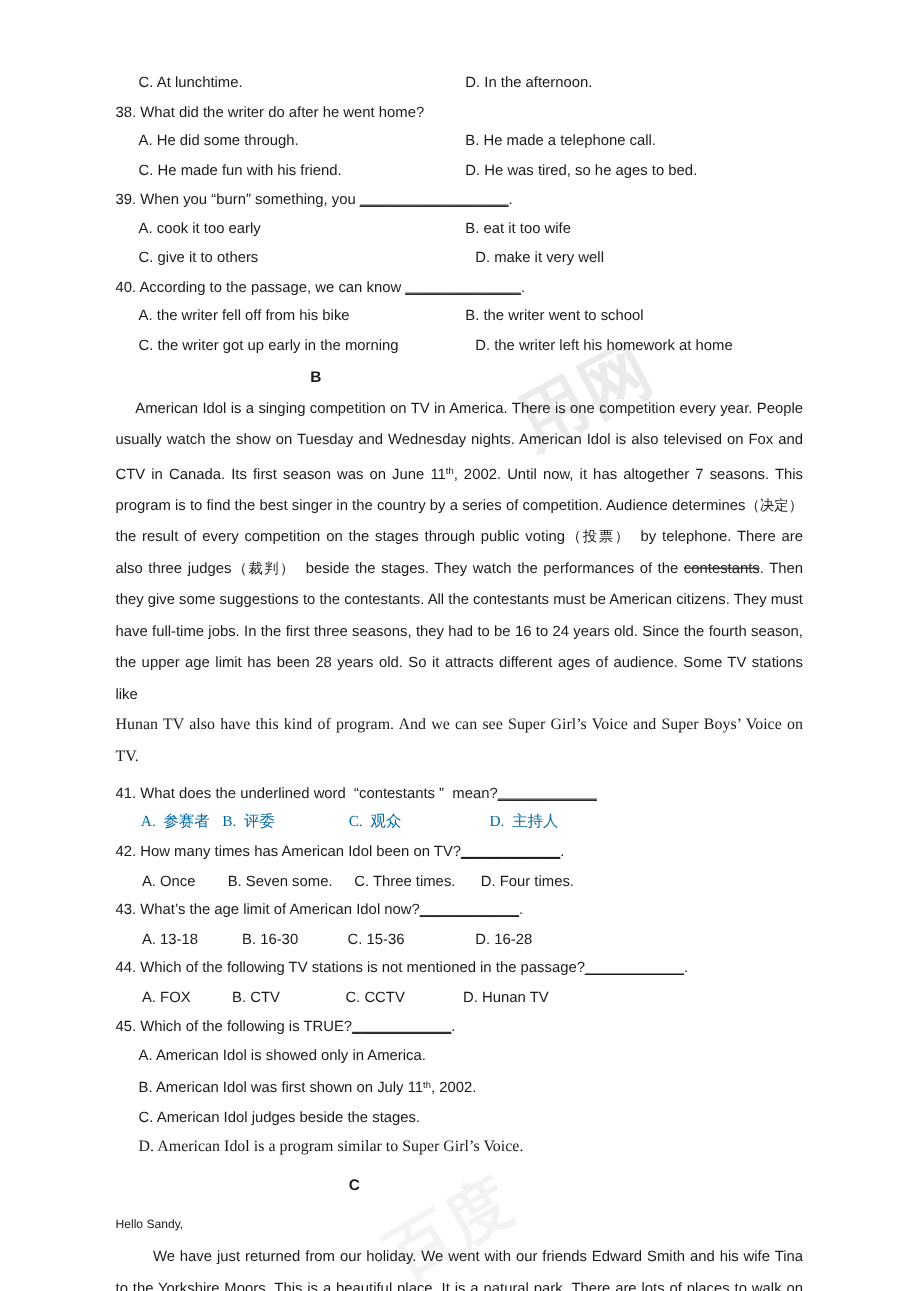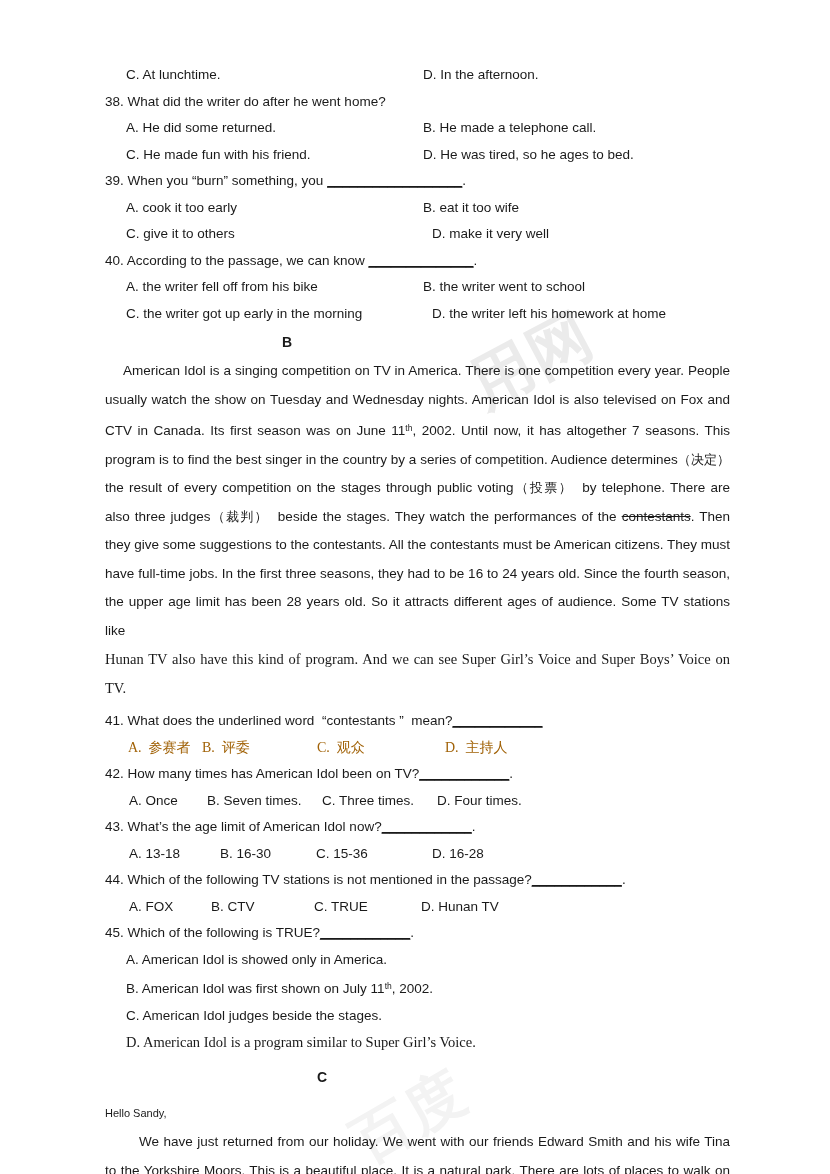--- a/index.html
+++ b/index.html
@@ -93,21 +93,21 @@
     height: 26.5px;
     font-size: 13.5px;
     line-height: 26.5px;
     white-space: pre;
   }
   .opt4 > span { position: absolute; top: 0; }
   .o1 { left: 24px; }
   .o2 { left: 109px; }
   .o3 { left: 225px; }
   .o4 { left: 355px; }
-  .opt4.cn { font-family: "Liberation Serif", serif; font-size: 14px; color: #a16207; }
+  .opt4.cn { font-family: "Liberation Serif", serif; font-size: 14px; color: #0369a1; }
   .opt4.cn .o1 { left: 23px; }
   .opt4.cn .o2 { left: 97px; }
   .opt4.cn .o3 { left: 212px; }
   .opt4.cn .o4 { left: 340px; }
 
   .opt4.w2 .o1 { left: 24px; }
   .opt4.w2 .o2 { left: 102px; }
   .opt4.w2 .o3 { left: 217px; }
   .opt4.w2 .o4 { left: 332px; }
 
@@ -182,21 +182,21 @@
 
   <div class="content layer">
 
     <div class="opt-row">
       <span class="opt-a">C. At lunchtime.</span>
       <span class="opt-b">D. In the afternoon.</span>
     </div>
 
     <div class="qline">38. What did the writer do after he went home?</div>
     <div class="opt-row">
-      <span class="opt-a">A. He did some returned.</span>
+      <span class="opt-a">A. He did some through.</span>
       <span class="opt-b">B. He made a telephone call.</span>
     </div>
     <div class="opt-row">
       <span class="opt-a">C. He made fun with his friend.</span>
       <span class="opt-b">D. He was tired, so he ages to bed.</span>
     </div>
 
     <div class="qline"><span>39. When you “burn” something, you </span><span class="blank-line">__________________</span><span>.</span></div>
     <div class="opt-row">
       <span class="opt-a">A. cook it too early</span>
@@ -231,38 +231,38 @@
     <div class="opt4 cn">
       <span class="o1">A.  参赛者</span>
       <span class="o2">B.  评委</span>
       <span class="o3">C.  观众</span>
       <span class="o4">D.  主持人</span>
     </div>
 
     <div class="qline"><span>42. How many times has American Idol been on TV?</span><span class="blank-line">____________</span><span>.</span></div>
     <div class="opt4 w2">
       <span class="o1">A. Once</span>
-      <span class="o2">B. Seven times.</span>
+      <span class="o2">B. Seven some.</span>
       <span class="o3">C. Three times.</span>
       <span class="o4">D. Four times.</span>
     </div>
 
     <div class="qline"><span>43. What’s the age limit of American Idol now?</span><span class="blank-line">____________</span><span>.</span></div>
     <div class="opt4 w3">
       <span class="o1">A. 13-18</span>
       <span class="o2">B. 16-30</span>
       <span class="o3">C. 15-36</span>
       <span class="o4">D. 16-28</span>
     </div>
 
     <div class="qline"><span>44. Which of the following TV stations is not mentioned in the passage?</span><span class="blank-line">____________</span><span>.</span></div>
     <div class="opt4 w4">
       <span class="o1">A. FOX</span>
       <span class="o2">B. CTV</span>
-      <span class="o3">C. TRUE</span>
+      <span class="o3">C. CCTV</span>
       <span class="o4">D. Hunan TV</span>
     </div>
 
     <div class="qline"><span>45. Which of the following is TRUE?</span><span class="blank-line">____________</span><span>.</span></div>
     <div class="opt-single">A. American Idol is showed only in America.</div>
     <div class="opt-single"><span>B. American Idol was first shown on July 11</span><sup class="ord">th</sup><span>, 2002.</span></div>
     <div class="opt-single">C. American Idol judges beside the stages.</div>
     <div class="opt-single serif">D. American Idol is a program similar to Super Girl’s Voice.</div>
 
     <div class="spacer-8"></div>

